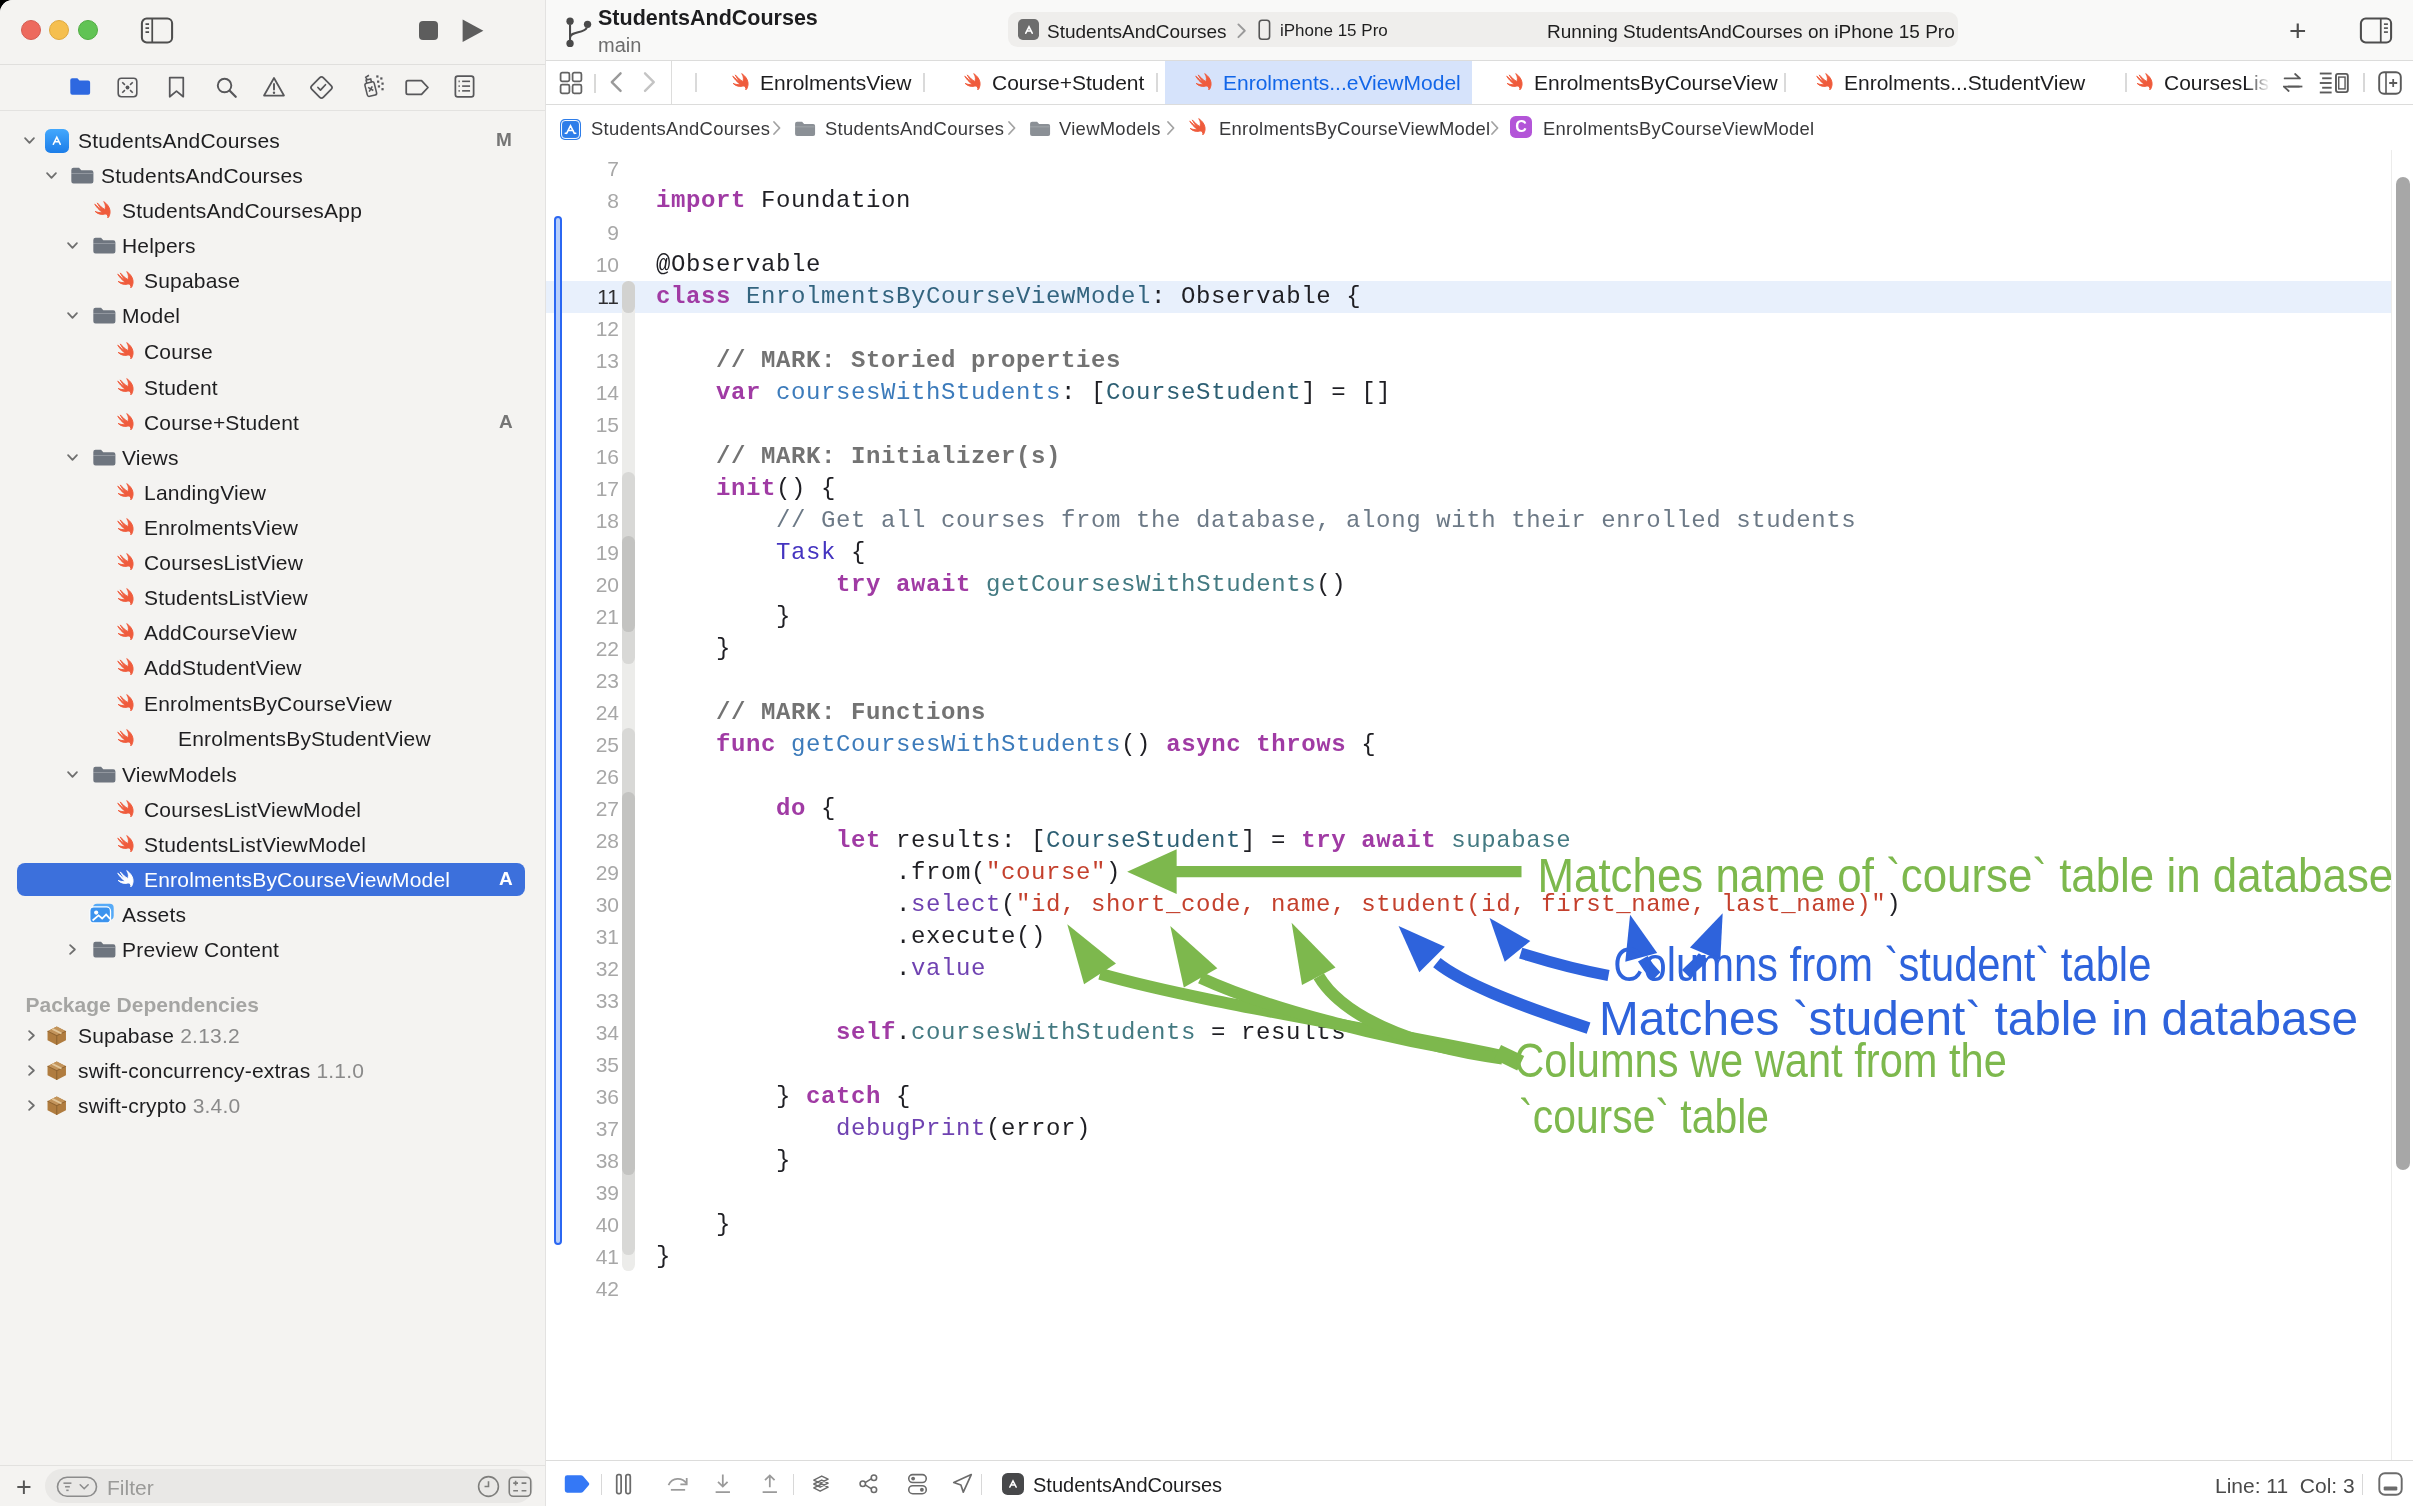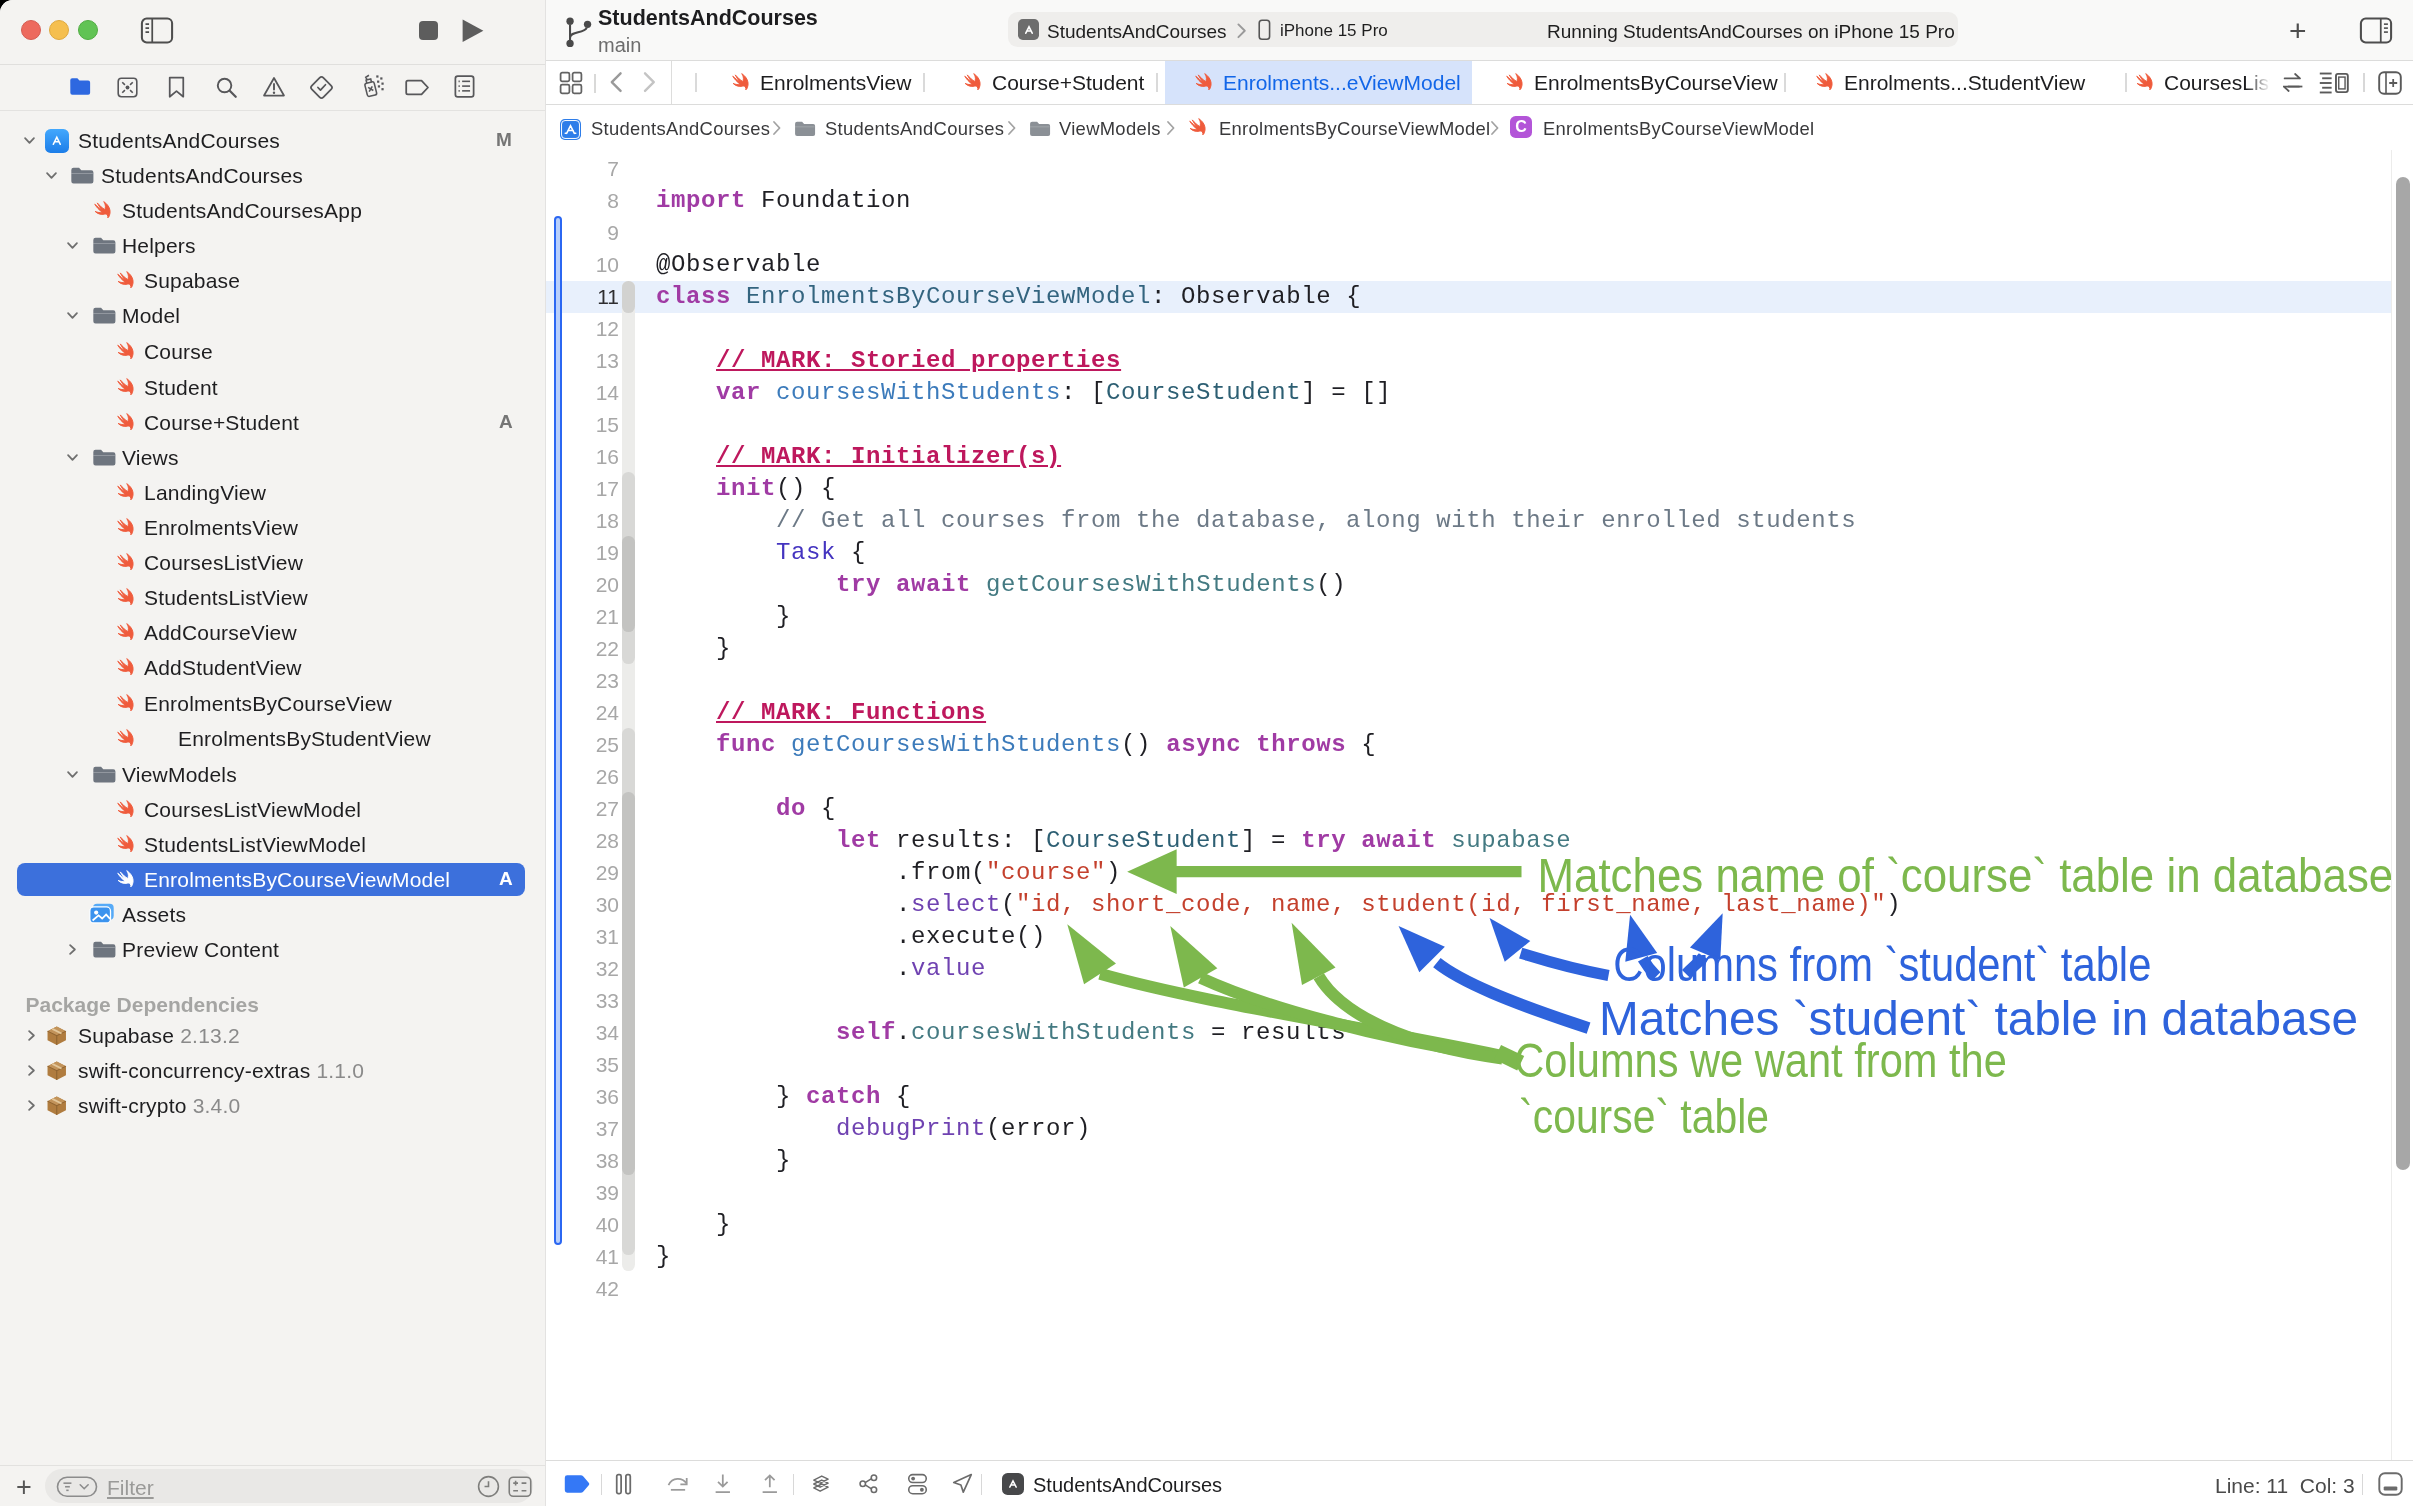--- a/index.html
+++ b/index.html
@@ -25,21 +25,21 @@
   #debugbar { position:absolute; left:0; bottom:0; right:0; height:47px; background:#fff; }
 
   .tabtext { font-size:21px; color:#1d1d1f; }
 
   pre, .mono { font-family:"Liberation Mono", monospace; }
   #code { position:absolute; left:110px; top:3.2px; font-size:24px; line-height:32px; letter-spacing:0.6px; color:#1f1f24; }
   #code div { height:32px; white-space:pre; }
   #nums { position:absolute; left:0px; top:3.2px; width:73px; text-align:right; font-size:21px; line-height:32px; color:#a7a7a7; }
   #nums div { height:32px; }
   .kw { color:#a03ba4; font-weight:bold; }
-  .mark { color:#be185d; font-weight:bold;text-decoration:underline; }
+  .mark { color:#737373; font-weight:bold; }
   .cmt { color:#6c7986; }
   .str { color:#c4402d; }
   .tdecl { color:#33647f; }
   .tuse { color:#2d5f73;text-align:right; }
   .bdecl { color:#3c7bbb; }
   .teal { color:#447a82; }
   .purp { color:#6f42b1;margin-top:8px; }
   .indigo { color:#4434c0; }
   
 </style>
@@ -349,21 +349,21 @@
     <div class="hline" style="left:0;top:1465px;width:545px;background:#e2e1df;"></div>
     <div class="abs" style="left:16px;top:1472px;font-size:27px;color:#565656;font-weight:300;">+</div>
     <div class="abs" style="left:45px;top:1469px;width:488px;height:34px;border-radius:17.6px;background:#e9e8e6;"></div>
     <svg class="abs" style="left:56px;top:1476px" width="42" height="21.5" viewBox="0 0 52 27">
       <rect x="1.5" y="1.5" width="49" height="24" rx="12" fill="none" stroke="#8c8c8c" stroke-width="2"></rect>
       <line x1="9" y1="9" x2="19" y2="9" stroke="#8c8c8c" stroke-width="2"></line>
       <line x1="11" y1="13.5" x2="17" y2="13.5" stroke="#8c8c8c" stroke-width="2"></line>
       <line x1="12.5" y1="18" x2="15.5" y2="18" stroke="#8c8c8c" stroke-width="2"></line>
       <path d="M30 11 l5 5 5-5" fill="none" stroke="#8c8c8c" stroke-width="2" stroke-linecap="round"></path>
     </svg>
-    <div class="abs" style="left:107px;top:1476px;font-size:21px;color:#9a9a98;text-decoration:underline;">Filter</div>
+    <div class="abs" style="left:107px;top:1476px;font-size:21px;color:#9a9a98;">Filter</div>
     <svg class="abs" style="left:477px;top:1475px" width="23" height="23" viewBox="0 0 29 29">
       <circle cx="14.5" cy="14.5" r="12.5" fill="none" stroke="#7e7e7c" stroke-width="2"></circle>
       <path d="M14.5 8 v6.5 h-5" fill="none" stroke="#7e7e7c" stroke-width="2"></path>
     </svg>
     <svg class="abs" style="left:508px;top:1476px" width="24" height="21.5" viewBox="0 0 30 27">
       <rect x="1.5" y="1.5" width="27" height="24" rx="5" fill="none" stroke="#7e7e7c" stroke-width="2"></rect>
       <path d="M6.5 9 h6 M9.5 6 v6 M17 9 h6 M6.5 18.5 h6 M17 18.5 h6" stroke="#7e7e7c" stroke-width="2"></path>
     </svg>
   </div>
 

